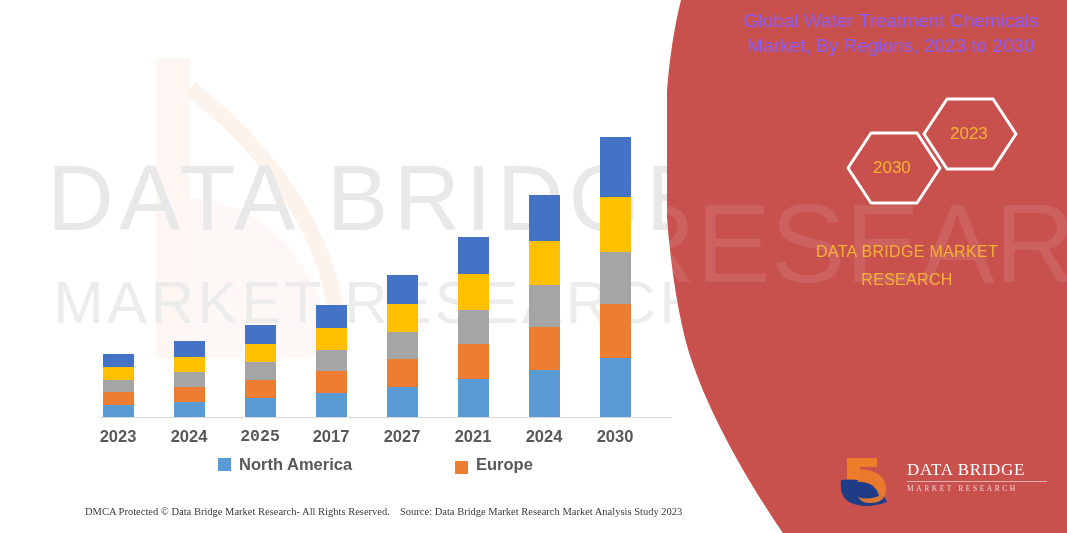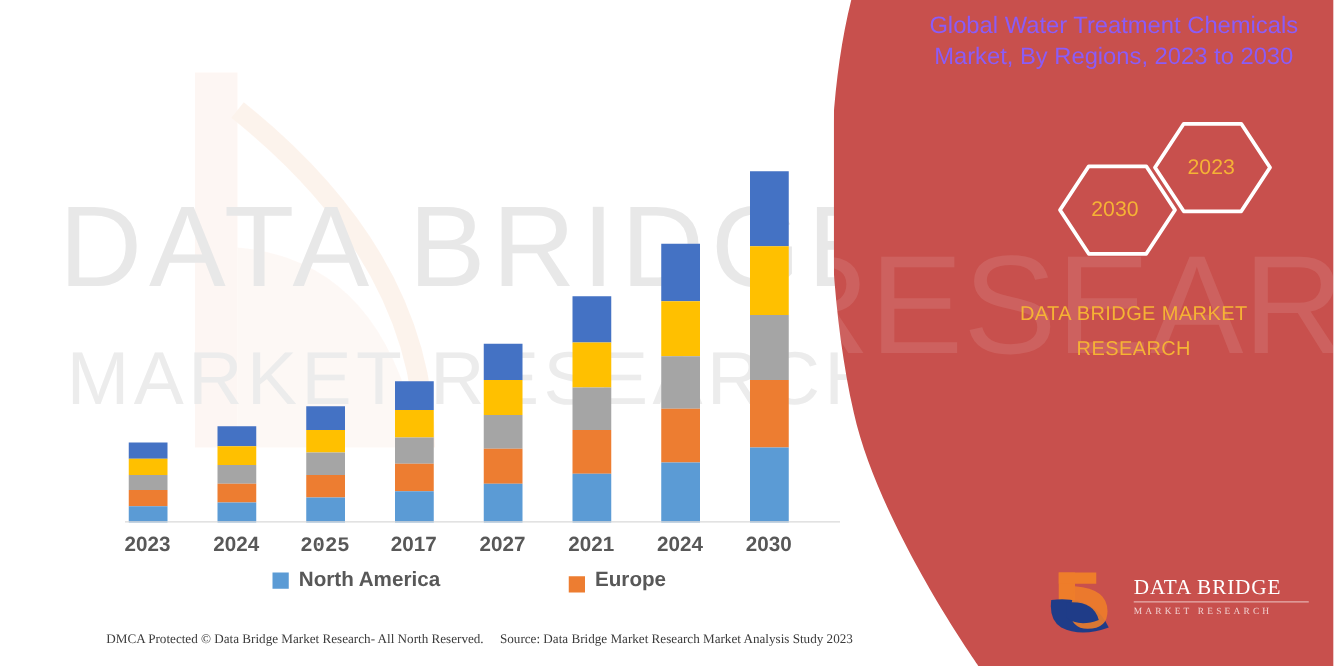--- a/index.html
+++ b/index.html
@@ -216,21 +216,21 @@
         <span class="legend-swatch" style="background: rgb(91, 155, 213);"></span>
         <span class="legend-text">North America</span>
       </div>
       <div class="legend-item" style="left: 355px; align-items: flex-end;">
         <span class="legend-swatch" style="background: rgb(237, 125, 49);"></span>
         <span class="legend-text">Europe</span>
       </div>
     </div>
 
   <div id="footer">
-    <div id="footer-left">DMCA Protected © Data Bridge Market Research- All North Reserved.</div>
+    <div id="footer-left">DMCA Protected © Data Bridge Market Research- All Rights Reserved.</div>
     <div id="footer-right">Source: Data Bridge Market Research  Market Analysis Study 2023</div>
   </div>
 </div>
 
 <div id="red-panel">
   <svg id="red-shape" width="400" height="533" viewBox="0 0 400 533">
     <path d="M14 0 H400 V533 H116 C116 533 36 420 16 330 C-6 232 -10 96 14 0 Z" fill="#C8504D"></path>
   </svg>
 
   <div id="red-watermark">RESEARCH</div>

